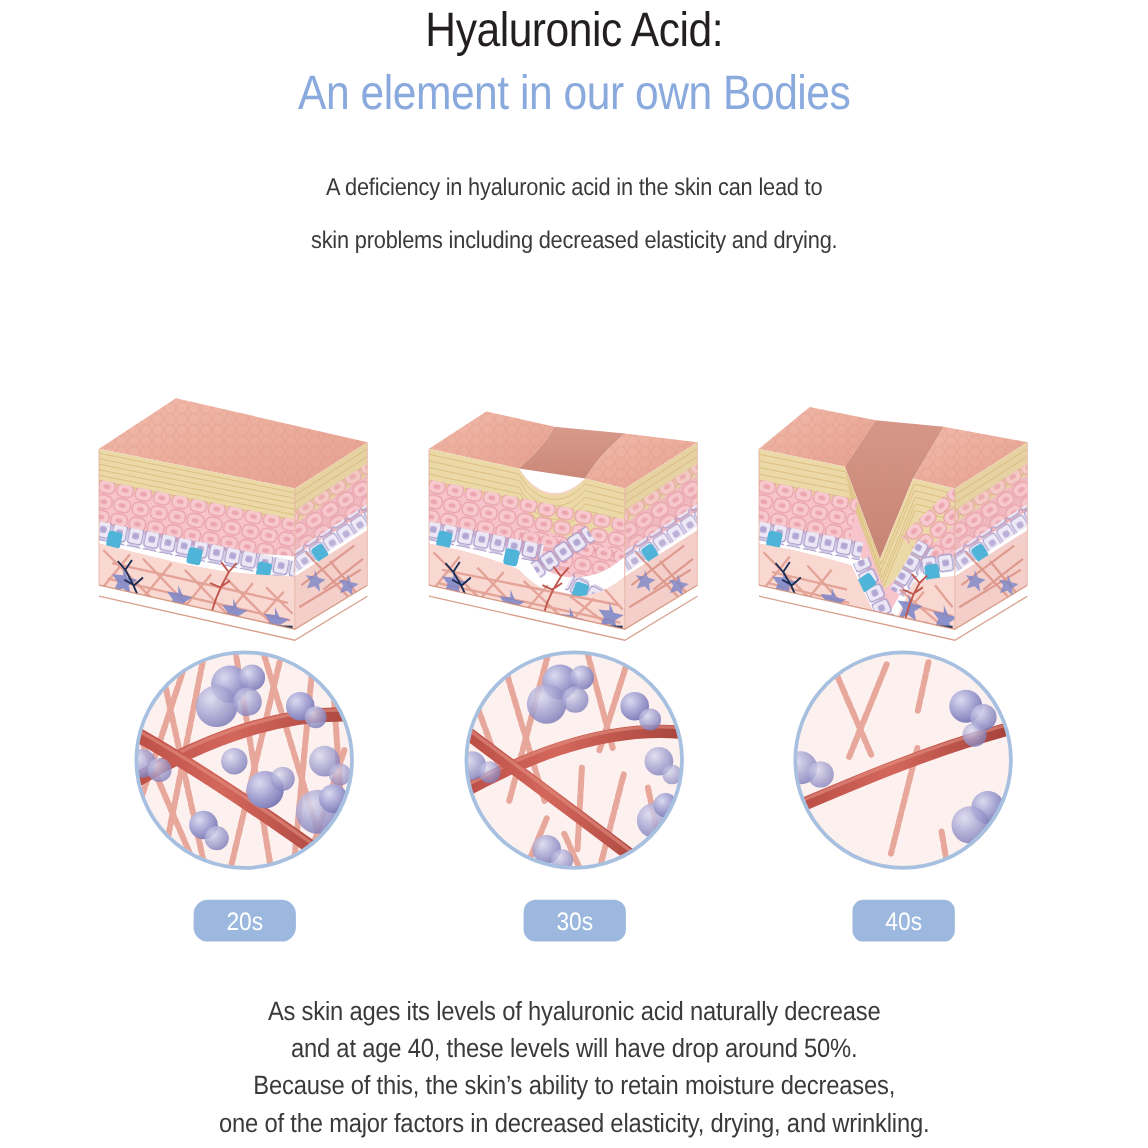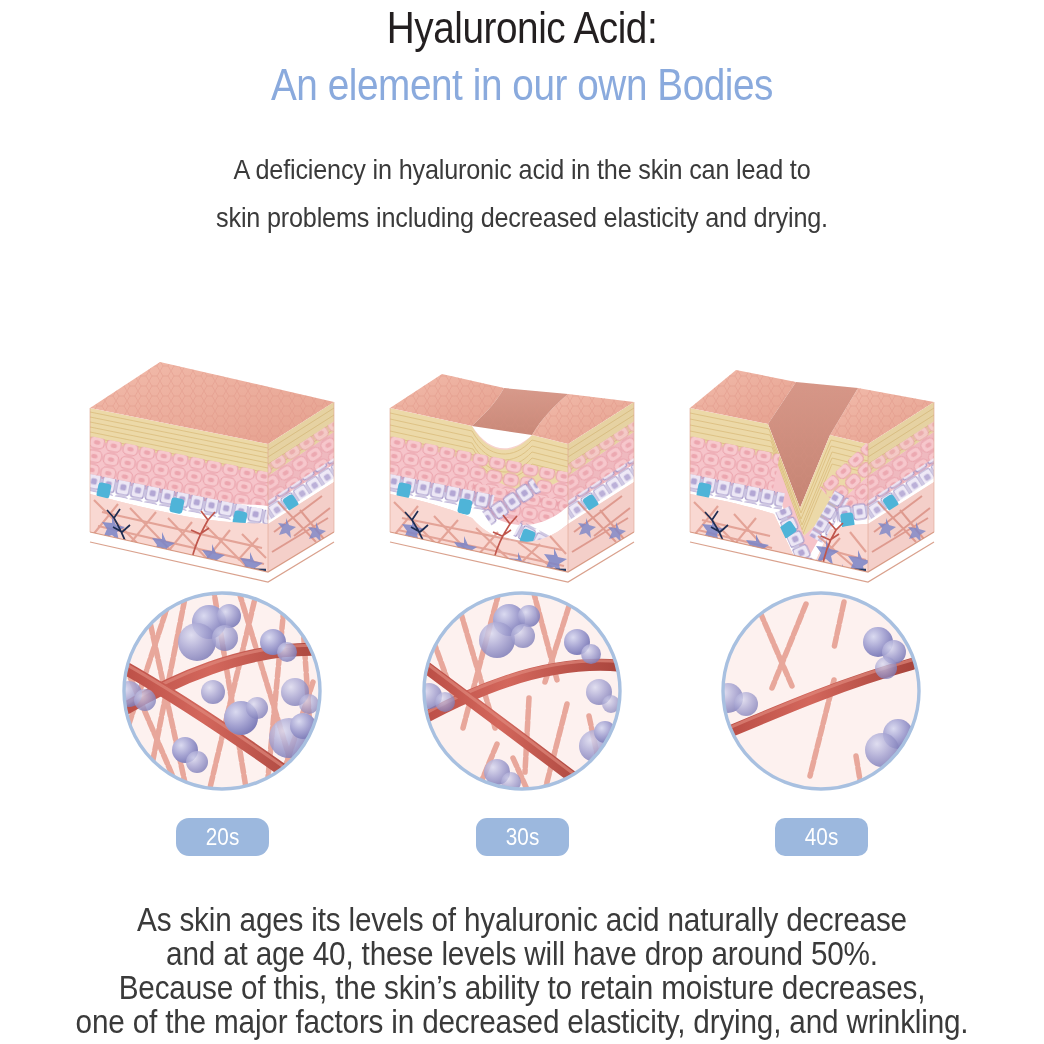--- a/index.html
+++ b/index.html
@@ -22,21 +22,21 @@
   }
   .title-sub{
     font-size:44px;line-height:50px;color:#8aaadd;font-weight:400;
     letter-spacing:-0.5px;
     transform:scaleX(.88);transform-origin:center top;
     margin-top:7px;
   }
 
   .lede{
     position:absolute;left:0;top:146px;width:1044px;text-align:center;
-    color:#3a3a3a;font-size:28px;line-height:48px;font-weight:400;
+    color:#3a3a3a;font-size:22px;line-height:48px;font-weight:400;
     letter-spacing:-0.2px;
   }
   .lede div{transform:scaleX(.9);transform-origin:center;}
 
   
   .blocks{position:absolute;left:0;top:336px;width:1044px;height:250px;}
   .block{position:absolute;top:0;width:300px;height:250px;}
   .block.b1{left:72px;}
   .block.b2{left:372px;}
   .block.b3{left:672px;}
@@ -56,21 +56,21 @@
     letter-spacing:0px;
   }
   .badge span{display:inline-block;transform:scaleX(.9);}
   .badge.g1{left:176px;}
   .badge.g2{left:476px;border-radius:11px;}
   .badge.g3{left:775px;border-radius:10px;}
 
   
   .footer{
     position:absolute;left:0;top:903px;width:1044px;text-align:center;
-    color:#3a3a3a;font-size:33px;line-height:34px;font-weight:400;
+    color:#3a3a3a;font-size:24px;line-height:34px;font-weight:400;
     letter-spacing:-0.2px;
   }
   .footer div{transform:scaleX(.9);transform-origin:center;}
 
   svg{display:block;}
 </style>
 </head>
 <body>
 
 <div class="page">

